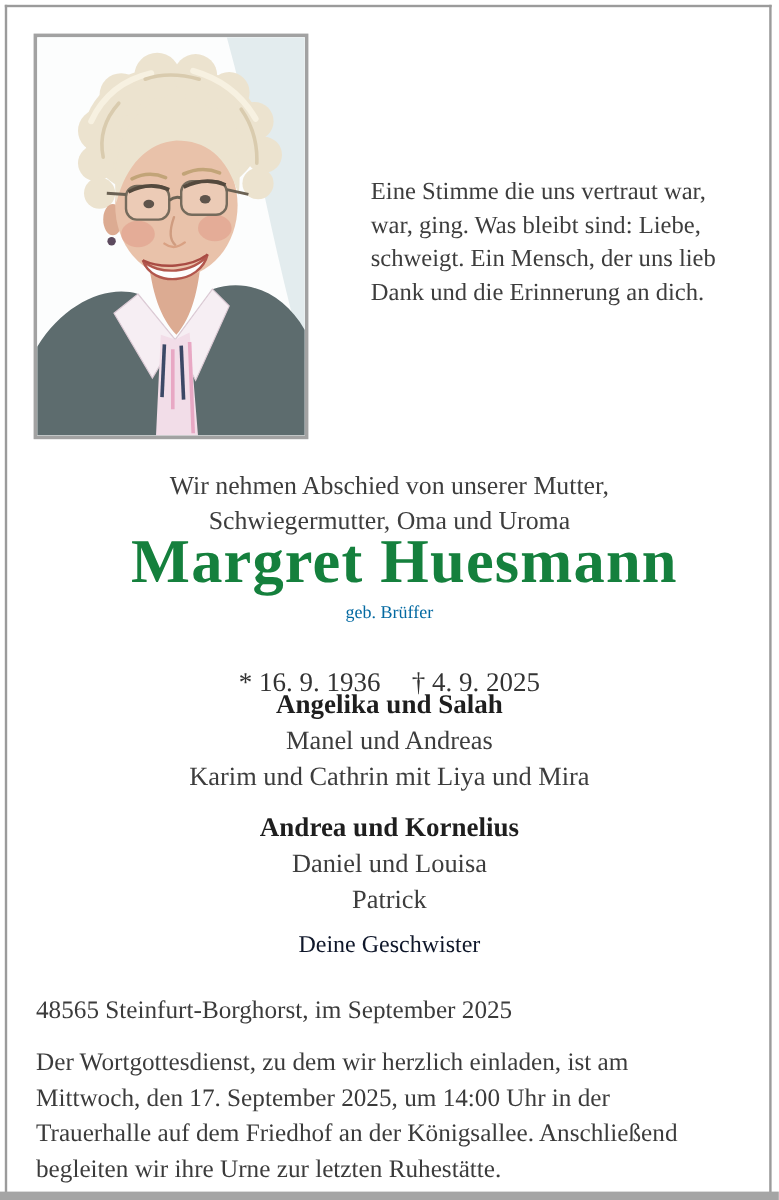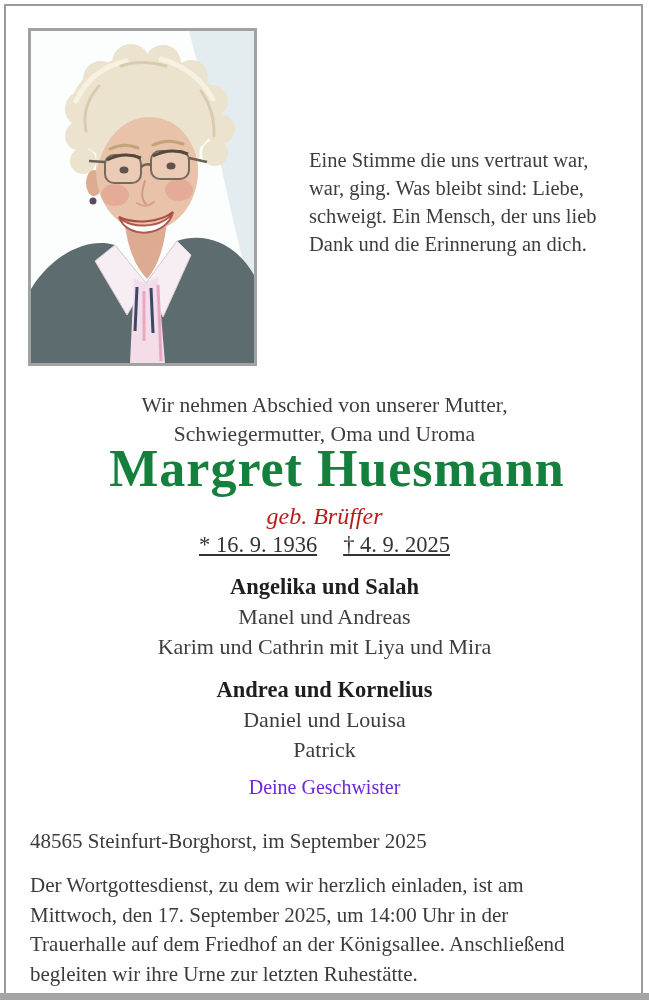--- a/index.html
+++ b/index.html
@@ -33,28 +33,28 @@
   .quote-block {
     position:absolute; left:309px; top:146px; width:330px;
     font-size:20.5px; line-height:28px; color:#3d3d3d;
   }
   .centered { position:absolute; left:0; right:0; text-align:center; }
   .intro-block { top:391px; font-size:21.5px; line-height:29px; color:#3d3d3d; }
   .name-block {
     top:441px; font-size:52px; line-height:56px;
     font-weight:bold; letter-spacing:1px; color:#15803d;margin-left:25px;
   }
-  .maiden-block { top:503px; font-size:24px; color:#b91c1c;font-style:italic; }
-  .dates-block  { top:532px; font-size:22.5px; color:#333333;text-decoration:underline; }
+  .maiden-block { top:503px; font-size:15px; color:#0369a1; }
+  .dates-block  { top:556px; font-size:22.5px; color:#333333; }
   .dates-block .birth { margin-right:26px; }
   .family-group { line-height:30px; font-size:22px; color:#3d3d3d; }
   .family-group-1 { top:572px; }
   .family-group-2 { top:675px; }
   .bold-line { font-weight:bold; font-size:22.5px; color:#1e1e1e; }
-  .closing-block { top:776px; font-size:20px; color:#6d28d9; }
+  .closing-block { top:776px; font-size:20px; color:#0f172a; }
   .dateline-block {
     position:absolute; left:30px; top:829px;
     font-size:21px; color:#3b3b3b;
   }
   .service-block {
     position:absolute; left:30px; top:871px; width:600px;
     font-size:21px; line-height:29.5px; color:#3b3b3b;
   }
 </style>
 </head>

